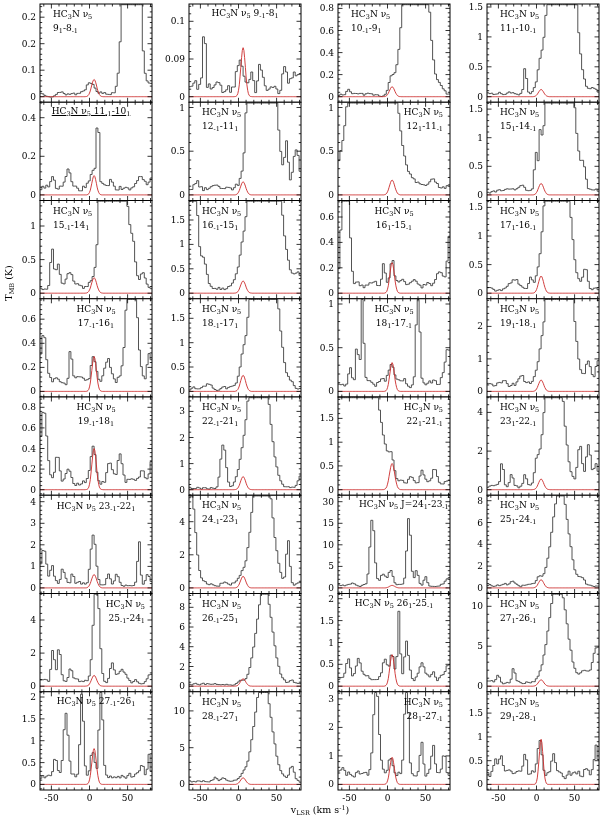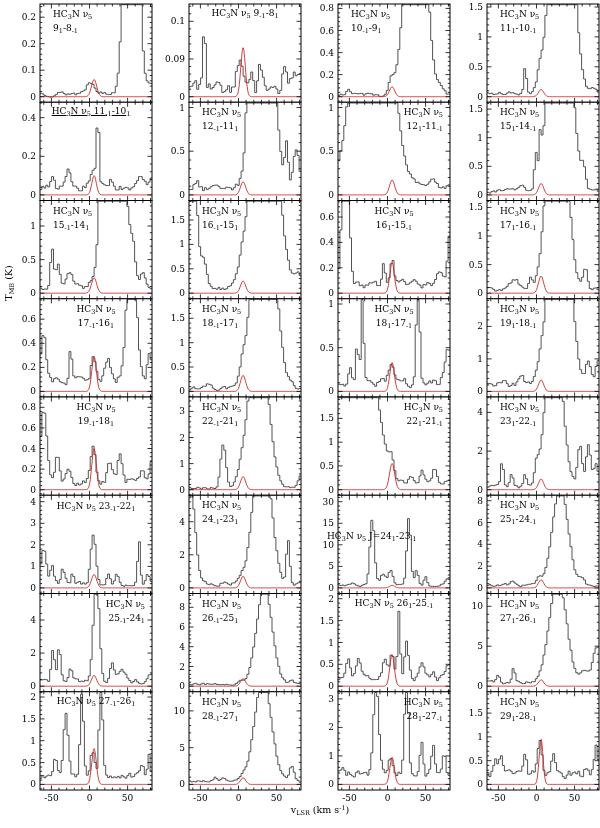--- a/index.html
+++ b/index.html
@@ -351,21 +351,21 @@
       <div class="panel-label" style="left:40px;top:471px;width:112px;text-align:center;margin-top:30px;">HC<sub>3</sub>N ν<sub>5</sub> 23<sub>-1</sub>-22<sub>1</sub></div>
       <div class="ytick" style="left:153px;top:582.9px;width:32px;">0</div>
       <div class="ytick" style="left:153px;top:549.8px;width:32px;">2</div>
       <div class="ytick" style="left:153px;top:516.7px;width:32px;">4</div>
       <div class="panel-label" style="left:202px;top:500.3px;text-align:left;">HC<sub>3</sub>N ν<sub>5</sub><br>24<sub>-1</sub>-23<sub>1</sub></div>
       <div class="ytick" style="left:302px;top:582.9px;width:32px;">0</div>
       <div class="ytick" style="left:302px;top:561.4px;width:32px;">5</div>
       <div class="ytick" style="left:302px;top:539.8px;width:32px;">10</div>
       <div class="ytick" style="left:302px;top:518.3px;width:32px;">15</div>
       <div class="ytick" style="left:302px;top:496.7px;width:32px;">30</div>
-      <div class="panel-label" style="left:327px;top:499.3px;text-align:left;margin-top:32px;">HC<sub>3</sub>N ν<sub>5</sub> J=24<sub>1</sub>-23<sub>-1</sub></div>
+      <div class="panel-label" style="left:359px;top:499.3px;text-align:left;">HC<sub>3</sub>N ν<sub>5</sub> J=24<sub>1</sub>-23<sub>-1</sub></div>
       <div class="ytick" style="left:451px;top:582.9px;width:32px;">0</div>
       <div class="ytick" style="left:451px;top:561.1px;width:32px;">2</div>
       <div class="ytick" style="left:451px;top:539.3px;width:32px;">4</div>
       <div class="ytick" style="left:451px;top:517.5px;width:32px;">6</div>
       <div class="ytick" style="left:451px;top:495.7px;width:32px;">8</div>
       <div class="panel-label" style="left:500px;top:500.3px;text-align:left;">HC<sub>3</sub>N ν<sub>5</sub><br>25<sub>1</sub>-24<sub>-1</sub></div>
       <div class="ytick" style="left:4px;top:681.2px;width:32px;">0</div>
       <div class="ytick" style="left:4px;top:648.1px;width:32px;">2</div>
       <div class="ytick" style="left:4px;top:615.0px;width:32px;">4</div>
       <div class="panel-label" style="left:40px;top:598.5px;width:105px;text-align:right;">HC<sub>3</sub>N ν<sub>5</sub><br>25<sub>-1</sub>-24<sub>1</sub></div>

